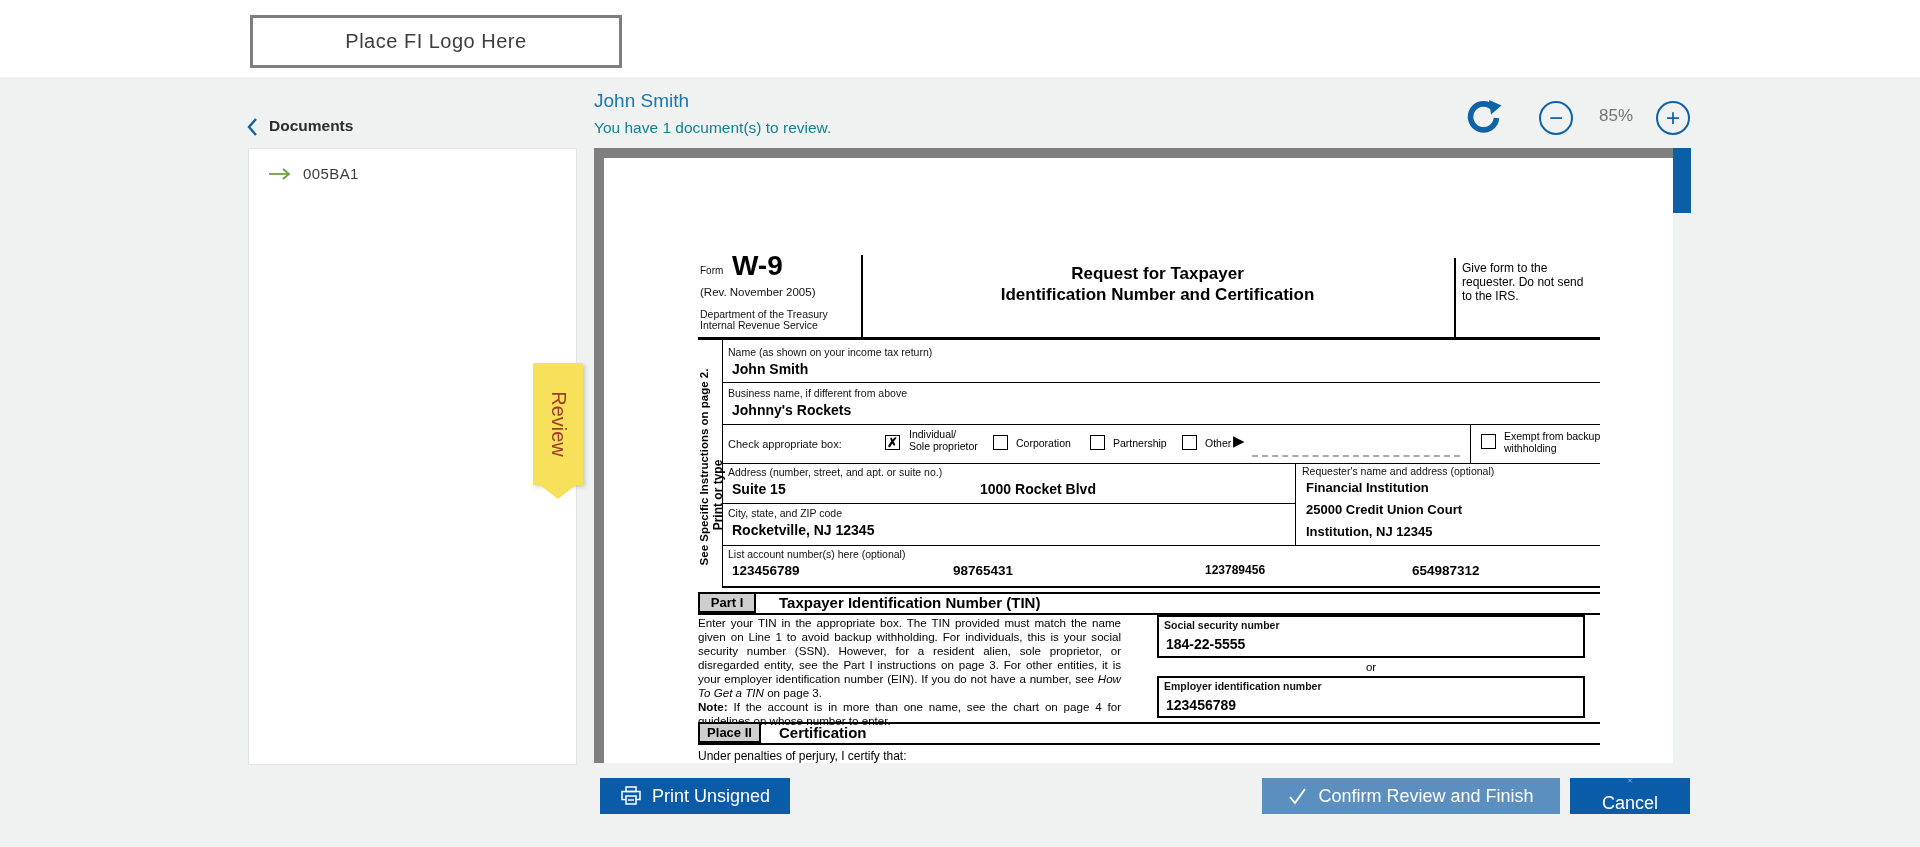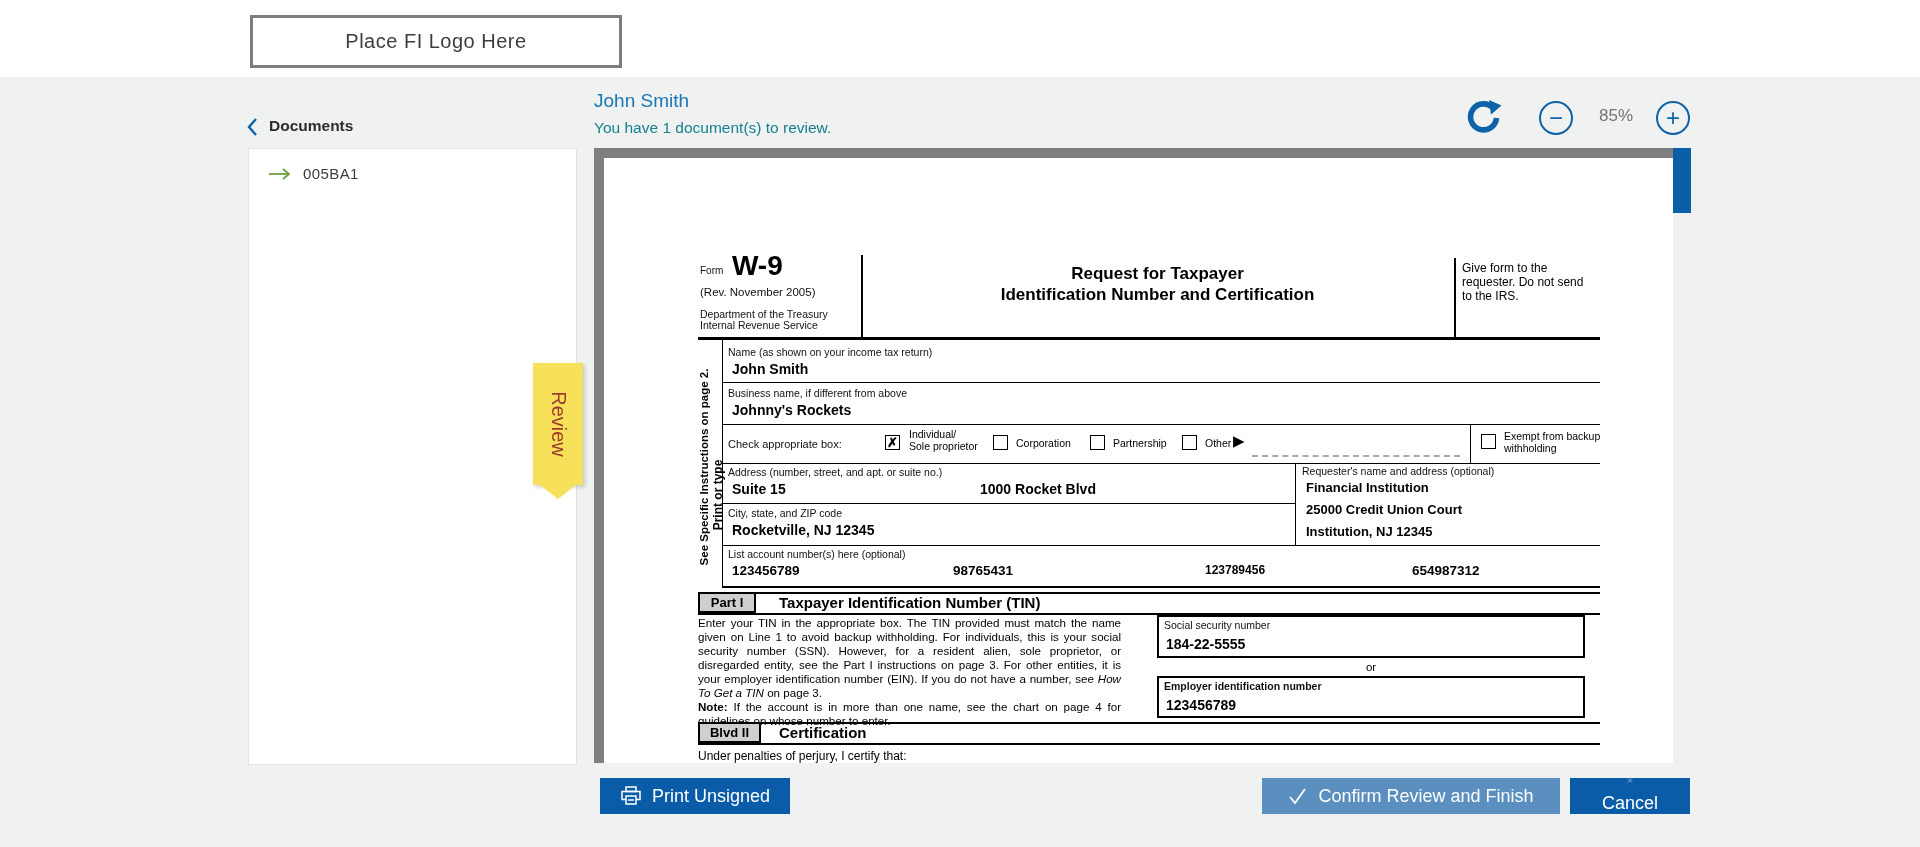--- a/index.html
+++ b/index.html
@@ -181,29 +181,29 @@
     <div class="fvalue" style="left:808px; top:405px; font-size:13.5px;">654987312</div>
 
     <div class="ln" style="left:94px; top:434px; width:902px; height:2px;"></div>
     <div class="part-box" style="left:94px; top:434px; width:58px; height:21px;">Part I</div>
     <div class="part-title" style="left:175px; top:436px;">Taxpayer Identification Number (TIN)</div>
     <div class="ln" style="left:94px; top:455px; width:902px; height:2px;"></div>
 
     <div class="abs" style="left:94px; top:458px; width:423px; font-size:11.6px; line-height:14px; text-align:justify;"><span>Enter your TIN in the appropriate box. The TIN provided must match the name given on Line 1 to avoid backup withholding. For individuals, this is your social security number (SSN). However, for a resident alien, sole proprietor, or disregarded entity, see the Part I instructions on page 3.  For other entities, it is your employer identification number (EIN). If you do not have a number, see </span><i>How To Get a TIN</i><span> on page 3.</span><br><b>Note:</b><span>  If the account is in more than one name, see the chart on page 4 for guidelines on whose number to enter.</span></div>
 
     <div class="tin-box" style="left:553px; top:457px; width:428px; height:43px;"></div>
-    <div class="flabel" style="left:560px; top:461px; font-weight:normal;">Social security number</div>
+    <div class="flabel" style="left:560px; top:461px; font-weight:bold;">Social security number</div>
     <div class="fvalue" style="left:562px; top:478px;">184-22-5555</div>
     <div class="abs" style="left:553px; top:503px; width:428px; text-align:center; font-size:11.5px;">or</div>
     <div class="tin-box" style="left:553px; top:518px; width:428px; height:42px;"></div>
     <div class="flabel" style="left:560px; top:522px; font-weight:bold;">Employer identification number</div>
     <div class="fvalue" style="left:562px; top:539px;">123456789</div>
 
     <div class="ln" style="left:94px; top:564px; width:902px; height:1.5px;"></div>
-    <div class="part-box" style="left:94px; top:564px; width:63px; height:21px;">Blvd II</div>
+    <div class="part-box" style="left:94px; top:564px; width:63px; height:21px;">Place II</div>
     <div class="part-title" style="left:175px; top:566px;">Certification</div>
     <div class="ln" style="left:94px; top:585px; width:902px; height:2px;"></div>
     <div class="abs" style="left:94px; top:591px; font-size:12px;">Under penalties of perjury, I certify that:</div>
   </div>
 
   <div class="btn" id="btn-confirm">
     <svg width="20" height="18" viewBox="0 0 20 18">
       <polyline points="2,10 7,16 17,2" fill="none" stroke="#fff" stroke-width="1.8"></polyline>
     </svg>
     <span>Confirm Review and Finish</span>

